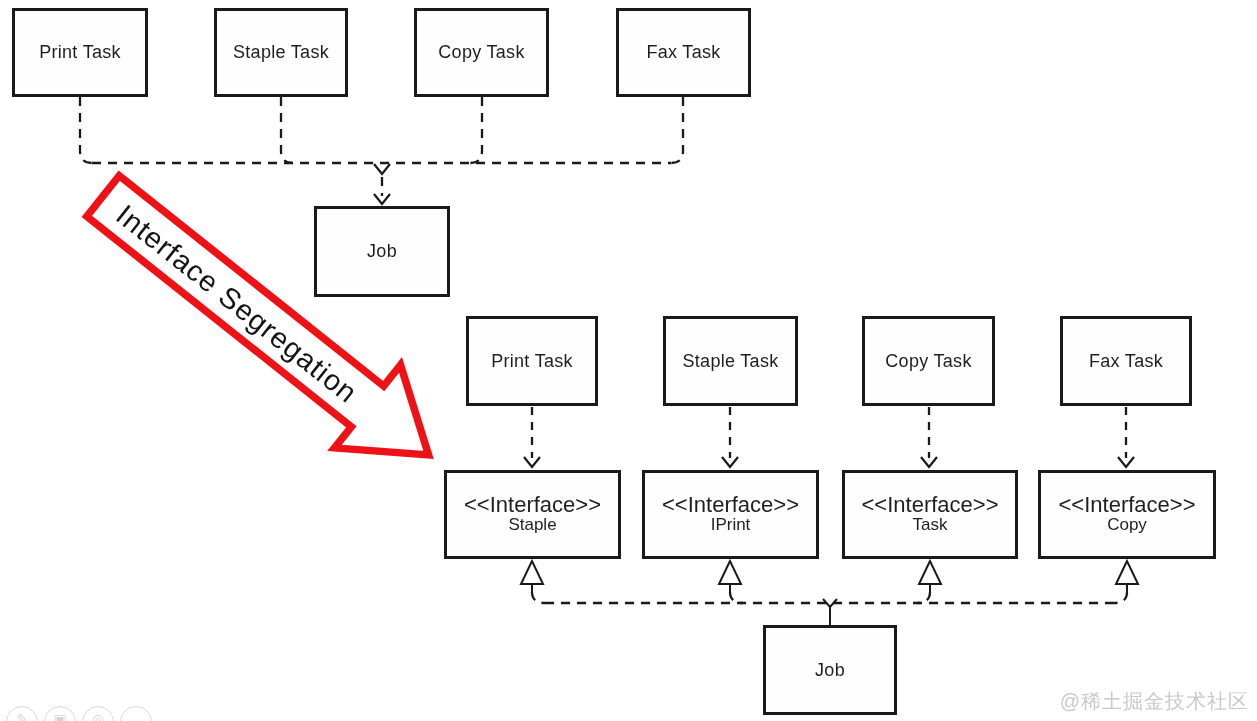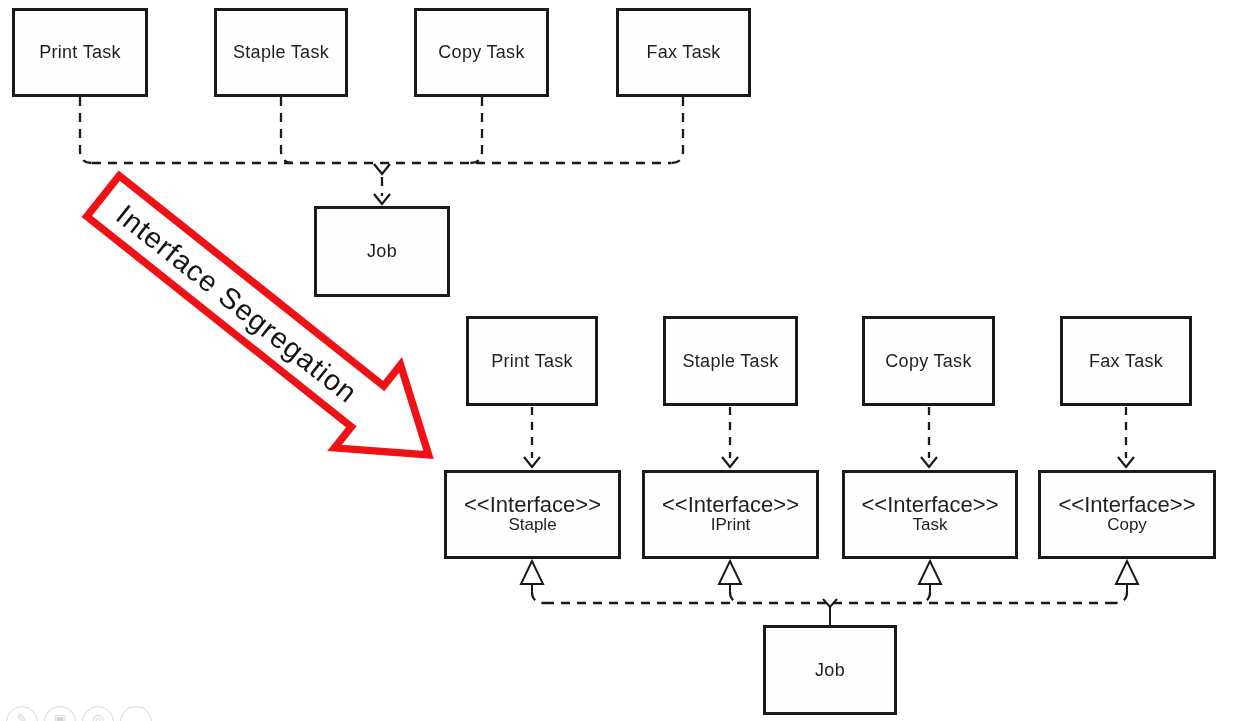--- a/index.html
+++ b/index.html
@@ -219,20 +219,21 @@
     <div class="sect-mid" style="height:22px"></div>
     <div class="sect-bot" style="height:21px"></div>
   </div>
 
   <div class="uml-box" style="left:763px;top:625px;width:134px;height:90px">
     <div class="uml-title">Job</div>
     <div class="sect-mid" style="height:22px"></div>
     <div class="sect-bot" style="height:24px"></div>
   </div>
 
+  <div class="watermark">@稀土掘金技术社区</div>
 
   <div class="corner-tools">
     <div class="tool-circle">✎</div>
     <div class="tool-circle">▣</div>
     <div class="tool-circle">◎</div>
     <div class="tool-circle">…</div>
   </div>
 
 </div>
 

